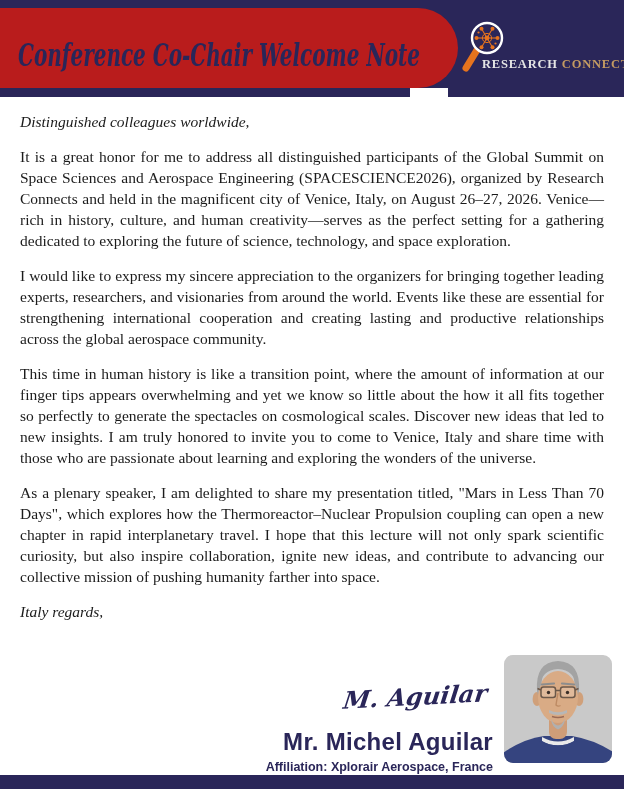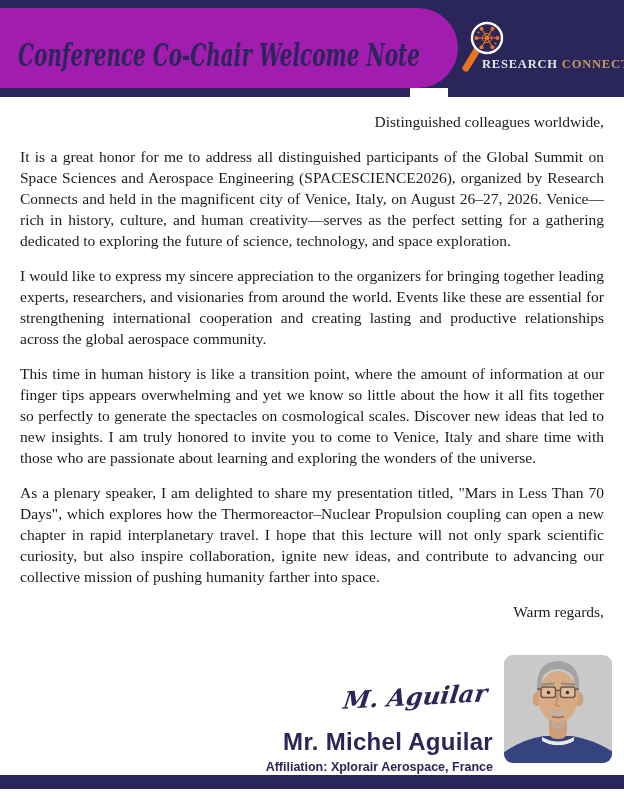--- a/index.html
+++ b/index.html
@@ -3,21 +3,21 @@
 <meta charset="utf-8">
 <style>
   html,body{margin:0;padding:0;background:#ffffff;}
   .page{
     position:relative;width:624px;height:800px;background:#ffffff;
     overflow:hidden;font-family:"Liberation Serif",serif;
   }
   
   .header-band{position:absolute;left:0;top:0;width:624px;height:97px;background:#2a2659;}
   .header-white{
-    position:absolute;left:0;top:8px;width:458px;height:80px;background:#a21caf;
+    position:absolute;left:0;top:8px;width:458px;height:80px;background:#b91c1c;
     border-radius:0 44px 44px 0;
   }
   .header-white-patch{position:absolute;left:410px;top:88px;width:38px;height:9px;background:#ffffff;}
   .title-svg{position:absolute;left:14px;top:14px;}
   .title-svg text{
     font-family:"DejaVu Serif",serif;font-style:italic;font-weight:bold;
     fill:#2a2659;font-size:31px;
   }
   
   .logo{position:absolute;left:458px;top:16px;width:164px;height:72px;}
@@ -26,21 +26,21 @@
     position:absolute;left:24px;top:41px;white-space:nowrap;
     font-family:"Liberation Serif",serif;font-weight:bold;font-size:12.5px;letter-spacing:0.8px;
   }
   .logo-research{color:#e5e5e5;}
   .logo-connects{color:#c39a62;margin-left:4px;}
   
   .letter{position:absolute;left:20px;top:111px;width:584px;color:#1b1b1b;}
   .letter p{
     margin:0 0 14px 0;font-size:15.5px;line-height:21px;text-align:justify;
   }
-  .letter p.no-just{text-align:right;}
+  .letter p.no-just{text-align:left;font-style:italic;}
   .letter strong{font-weight:normal;}
   
   .sig-block{position:absolute;right:131px;top:678px;text-align:right;color:#2a2659;}
   .sig-script{
     font-family:"DejaVu Serif",serif;font-style:italic;font-weight:bold;font-size:24px;
     transform:skewX(-10deg) rotate(-3deg);transform-origin:right center;padding-right:6px;
     white-space:nowrap;
   }
   .sig-name{
     font-family:"Liberation Sans",sans-serif;font-weight:bold;font-size:24px;
@@ -104,21 +104,21 @@
       </div>
     </div>
   </div>
 
   <div class="letter">
     <p class="no-just">Distinguished colleagues worldwide,</p>
     <p><span>It is a great honor for me to address all distinguished participants of the </span><strong>Global Summit on Space Sciences and Aerospace Engineering (SPACESCIENCE2026)</strong><span>, organized by Research Connects and held in the magnificent city of </span><strong>Venice, Italy</strong><span>, on </span><strong>August 26–27, 2026</strong><span>. Venice—rich in history, culture, and human creativity—serves as the perfect setting for a gathering dedicated to exploring the future of science, technology, and space exploration.</span></p>
     <p>I would like to express my sincere appreciation to the organizers for bringing together leading experts, researchers, and visionaries from around the world. Events like these are essential for strengthening international cooperation and creating lasting and productive relationships across the global aerospace community.</p>
     <p>This time in human history is like a transition point, where the amount of information at our finger tips appears overwhelming and yet we know so little about the how it all fits together so perfectly to generate the spectacles on cosmological scales. Discover new ideas that led to new insights. I am truly honored to invite you to come to Venice, Italy and share time with those who are passionate about learning and exploring the wonders of the universe.</p>
     <p>As a plenary speaker, I am delighted to share my presentation titled, "Mars in Less Than 70 Days", which explores how the Thermoreactor–Nuclear Propulsion coupling can open a new chapter in rapid interplanetary travel. I hope that this lecture will not only spark scientific curiosity, but also inspire collaboration, ignite new ideas, and contribute to advancing our collective mission of pushing humanity farther into space.</p>
-    <p class="no-just">Warm regards,</p>
+    <p class="no-just">Italy regards,</p>
   </div>
 
   <div class="sig-block">
     <div class="sig-script">M. Aguilar</div>
     <div class="sig-name">Mr. Michel Aguilar</div>
     <div class="sig-affil">Affiliation: Xplorair Aerospace, France</div>
   </div>
 
   <div class="photo">
     <svg width="108" height="108" viewBox="0 0 108 108">

